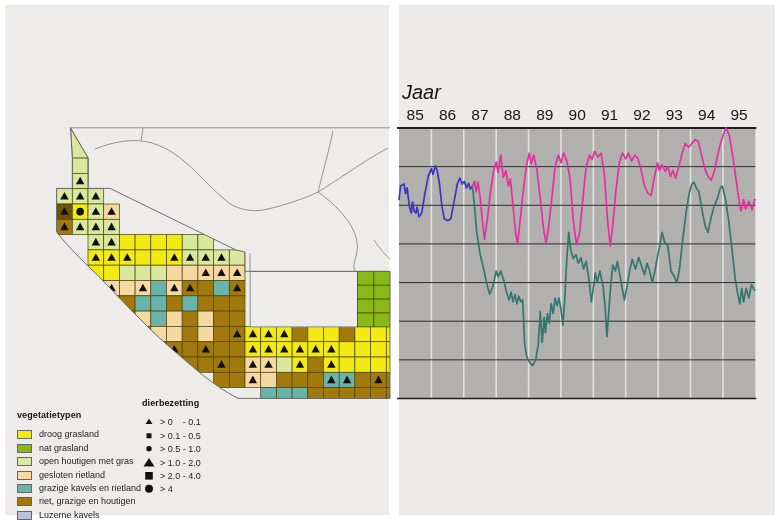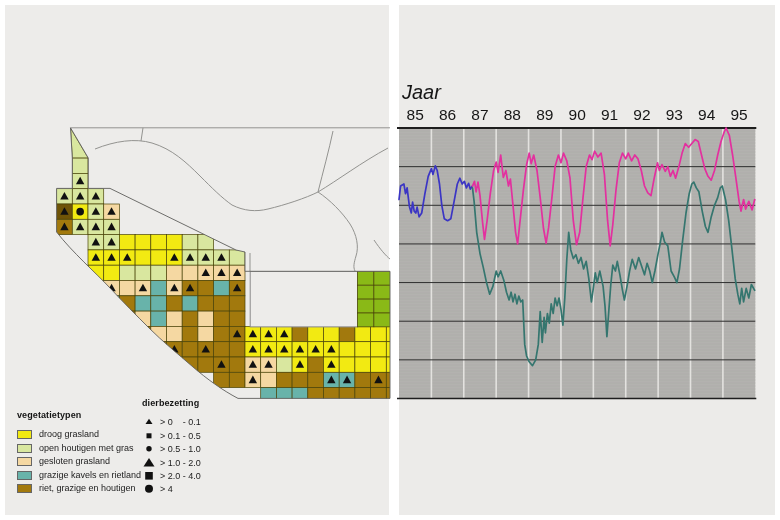--- a/index.html
+++ b/index.html
@@ -376,34 +376,42 @@
 
   <div id="legend">
     <div id="legend-veg">
       <div class="ltitle">vegetatietypen</div>
       <div id="legend-veg-items">
           <div class="lrow">
             <span class="sw" style="background: rgb(242, 234, 18);"></span>
             <span class="ltext">droog grasland</span>
           </div>
           <div class="lrow">
+            <span class="sw" style="background: rgb(138, 185, 23);"></span>
+            <span class="ltext">nat grasland</span>
+          </div>
+          <div class="lrow">
             <span class="sw" style="background: rgb(217, 231, 159);"></span>
             <span class="ltext">open houtigen met gras</span>
           </div>
           <div class="lrow">
             <span class="sw" style="background: rgb(245, 216, 162);"></span>
-            <span class="ltext">gesloten grasland</span>
+            <span class="ltext">gesloten rietland</span>
           </div>
           <div class="lrow">
             <span class="sw" style="background: rgb(104, 179, 170);"></span>
             <span class="ltext">grazige kavels en rietland</span>
           </div>
           <div class="lrow">
             <span class="sw" style="background: rgb(162, 121, 13);"></span>
             <span class="ltext">riet, grazige en houtigen</span>
+          </div>
+          <div class="lrow">
+            <span class="sw" style="background: rgb(185, 195, 220);"></span>
+            <span class="ltext">Luzerne kavels</span>
           </div>
         </div>
     </div>
     <div id="legend-dens">
       <div class="ltitle">dierbezetting</div>
       <div id="legend-dens-items">
           <div class="lrow">
             <span class="symc">
               <svg width="12" height="11">
                 <polygon points="2.5,8 9.5,8 6,2.8" fill="#111"></polygon>

